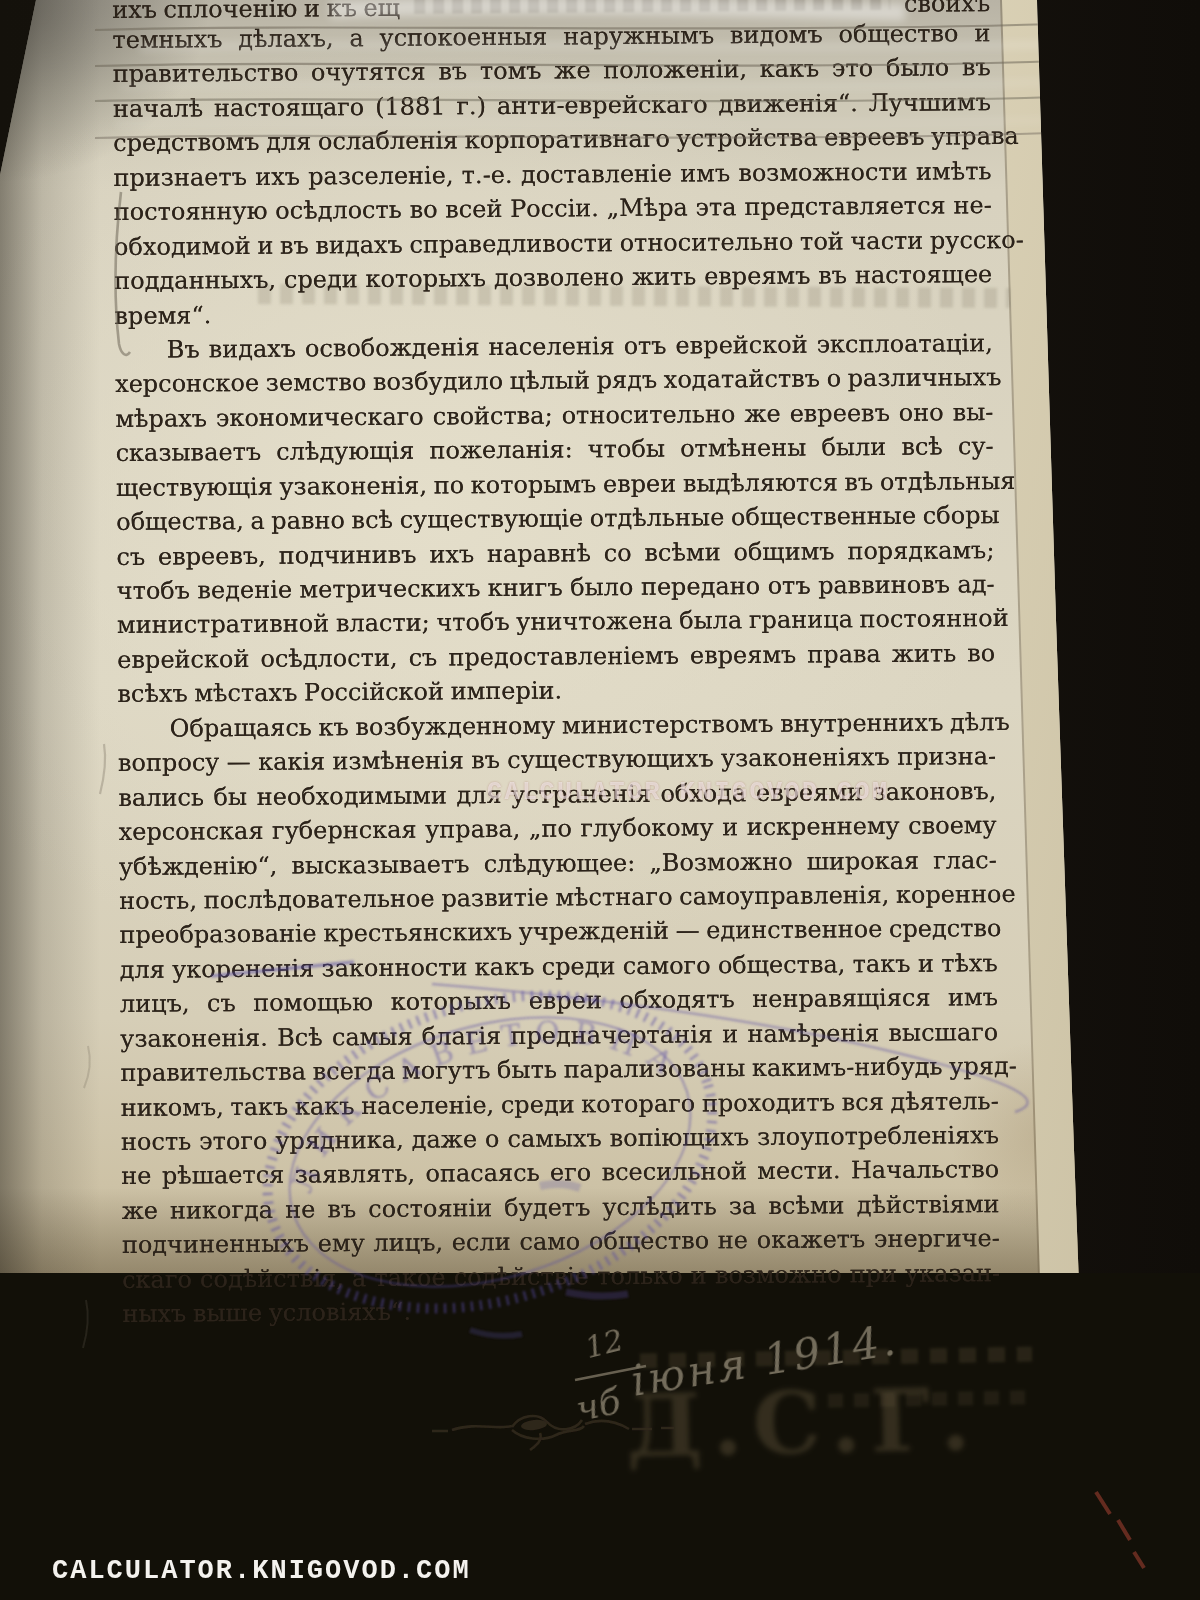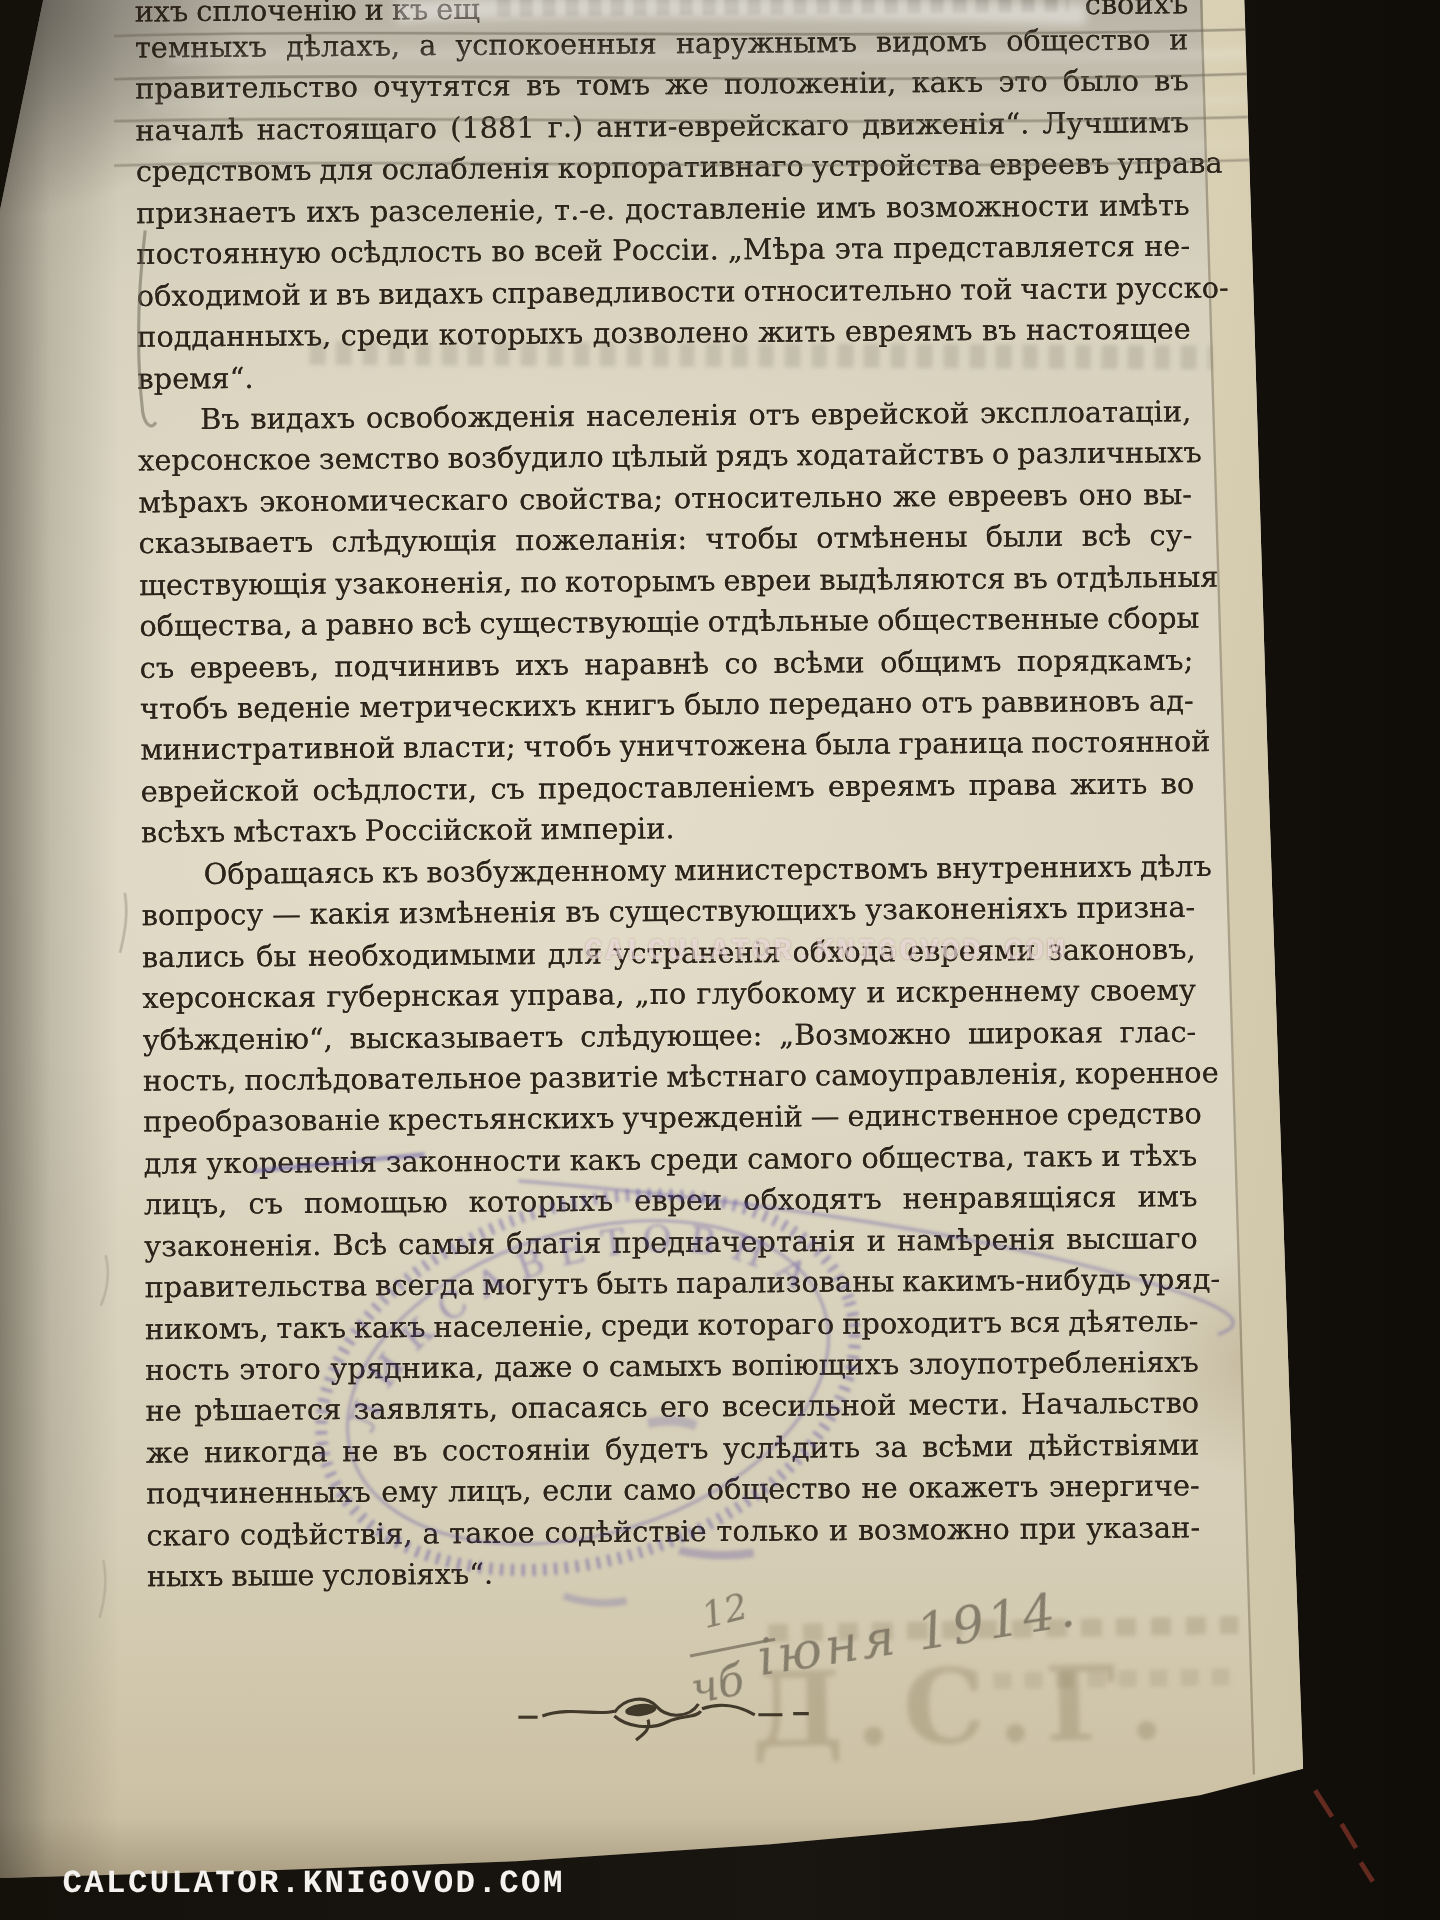--- a/index.html
+++ b/index.html
@@ -1,18 +1,18 @@
 <!DOCTYPE html>
 <html><head>
 <meta charset="utf-8">
 <style>
   html,body{margin:0;padding:0;background:#121008;}
   body{width:1200px;height:1600px;overflow:hidden;position:relative;
        font-family:"DejaVu Serif","Liberation Serif",serif;}
-  .scene{position:absolute;inset:0;width:1200px;height:1600px;}
+  .scene{position:absolute;inset:0;width:1200px;height:1273px;}
 
   
   .bg-dark{position:absolute;inset:0;
     background:linear-gradient(90deg,#14110b 0%,#191510 55%,#100d09 100%);}
   .bg-blue{position:absolute;inset:0;
     background:linear-gradient(165deg,#6a7d9e 0%,#5d7194 35%,#5162855 60%,#51628500 0),
                linear-gradient(165deg,#6a7d9e 0%,#5e7294 38%,#4e5f81 72%,#445477 100%);
     clip-path:polygon(1030px 0,1200px 0,1200px 1446px,1178px 1482px,1158px 1450px,1136px 1518px,1112px 1468px,1096px 1502px,1082px 1460px,1056px 720px);}
 
   

